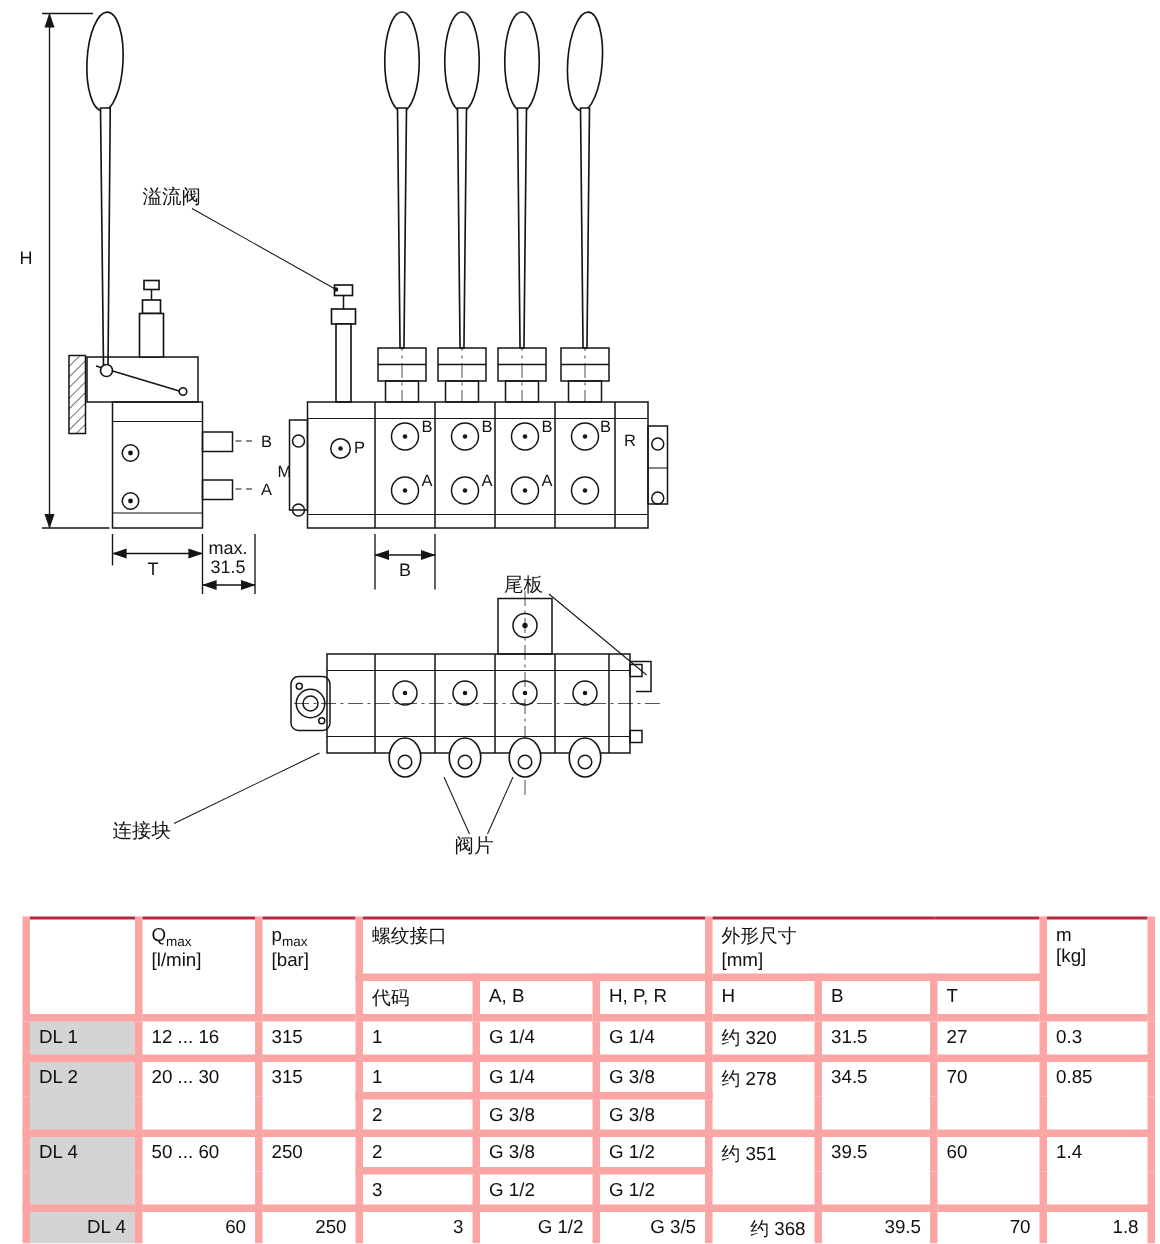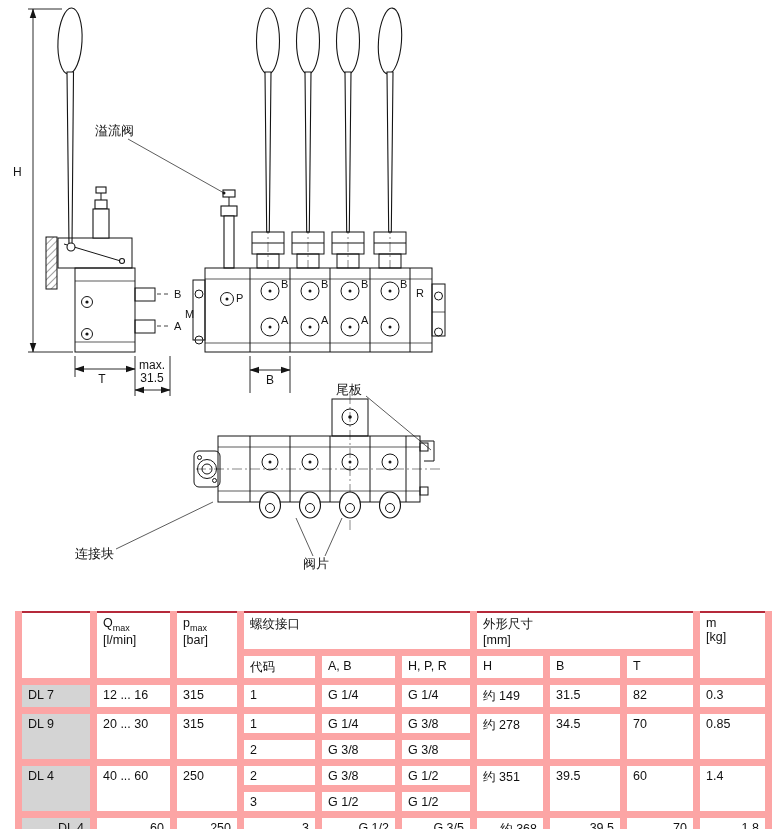--- a/index.html
+++ b/index.html
@@ -16,21 +16,21 @@
   .lnf  { stroke:#151515; stroke-width:1.1; fill:#fff; }
   .thin { stroke:#151515; stroke-width:.7; fill:none; }
   .dim  { stroke:#151515; stroke-width:.9; fill:none; }
   .dash { stroke:#151515; stroke-width:.8; fill:none; stroke-dasharray:4 3; }
   .cl   { stroke:#555;    stroke-width:.7; fill:none; stroke-dasharray:10 3 2 3; }
   .dot  { fill:#151515; stroke:none; }
   .hatch{ fill:url(#hatch); stroke:#151515; stroke-width:1; }
 
   table.spec { position:absolute; left:15px; top:611px; width:750px;
                border-collapse:collapse; table-layout:fixed; font-size:12.5px; }
-  .spec th, .spec td { border:7px solid #fca5a5; padding:3px 6px 2px 6px;
+  .spec th, .spec td { border:5px solid #fca5a5; padding:3px 6px 2px 6px;
                        text-align:left; vertical-align:top; font-weight:normal; background:#fff; }
   .spec sub { font-size:9px; }
   .spec tr.h1 th { border-top:2px solid #b5293a; height:32px; }
   .spec tr.h2 th { height:20px; }
   .spec tr.h2 th, .spec thead th.rs { border-bottom:4px double #b5293a; }
   .spec tbody tr { height:25px; }
   .spec tbody tr:last-child td { border-bottom:2px solid #b5293a;text-align:right; }
   .spec td.model { background:#d4d4d4; }
 </style>
 </head>
@@ -297,51 +297,51 @@
       <th>代码</th>
       <th>A, B</th>
       <th>H, P, R</th>
       <th>H</th>
       <th>B</th>
       <th>T</th>
     </tr>
   </thead>
   <tbody>
     <tr>
-      <td class="model">DL 7</td>
+      <td class="model">DL 1</td>
       <td>12 ... 16</td>
       <td>315</td>
       <td>1</td>
       <td>G 1/4</td>
       <td>G 1/4</td>
-      <td>约 149</td>
+      <td>约 320</td>
       <td>31.5</td>
-      <td>82</td>
+      <td>27</td>
       <td>0.3</td>
     </tr>
     <tr>
-      <td class="model" rowspan="2">DL 9</td>
+      <td class="model" rowspan="2">DL 2</td>
       <td rowspan="2">20 ... 30</td>
       <td rowspan="2">315</td>
       <td>1</td>
       <td>G 1/4</td>
       <td>G 3/8</td>
       <td rowspan="2">约 278</td>
       <td rowspan="2">34.5</td>
       <td rowspan="2">70</td>
       <td rowspan="2">0.85</td>
     </tr>
     <tr>
       <td>2</td>
       <td>G 3/8</td>
       <td>G 3/8</td>
     </tr>
     <tr>
       <td class="model" rowspan="2">DL 4</td>
-      <td rowspan="2">40 ... 60</td>
+      <td rowspan="2">50 ... 60</td>
       <td rowspan="2">250</td>
       <td>2</td>
       <td>G 3/8</td>
       <td>G 1/2</td>
       <td rowspan="2">约 351</td>
       <td rowspan="2">39.5</td>
       <td rowspan="2">60</td>
       <td rowspan="2">1.4</td>
     </tr>
     <tr>

